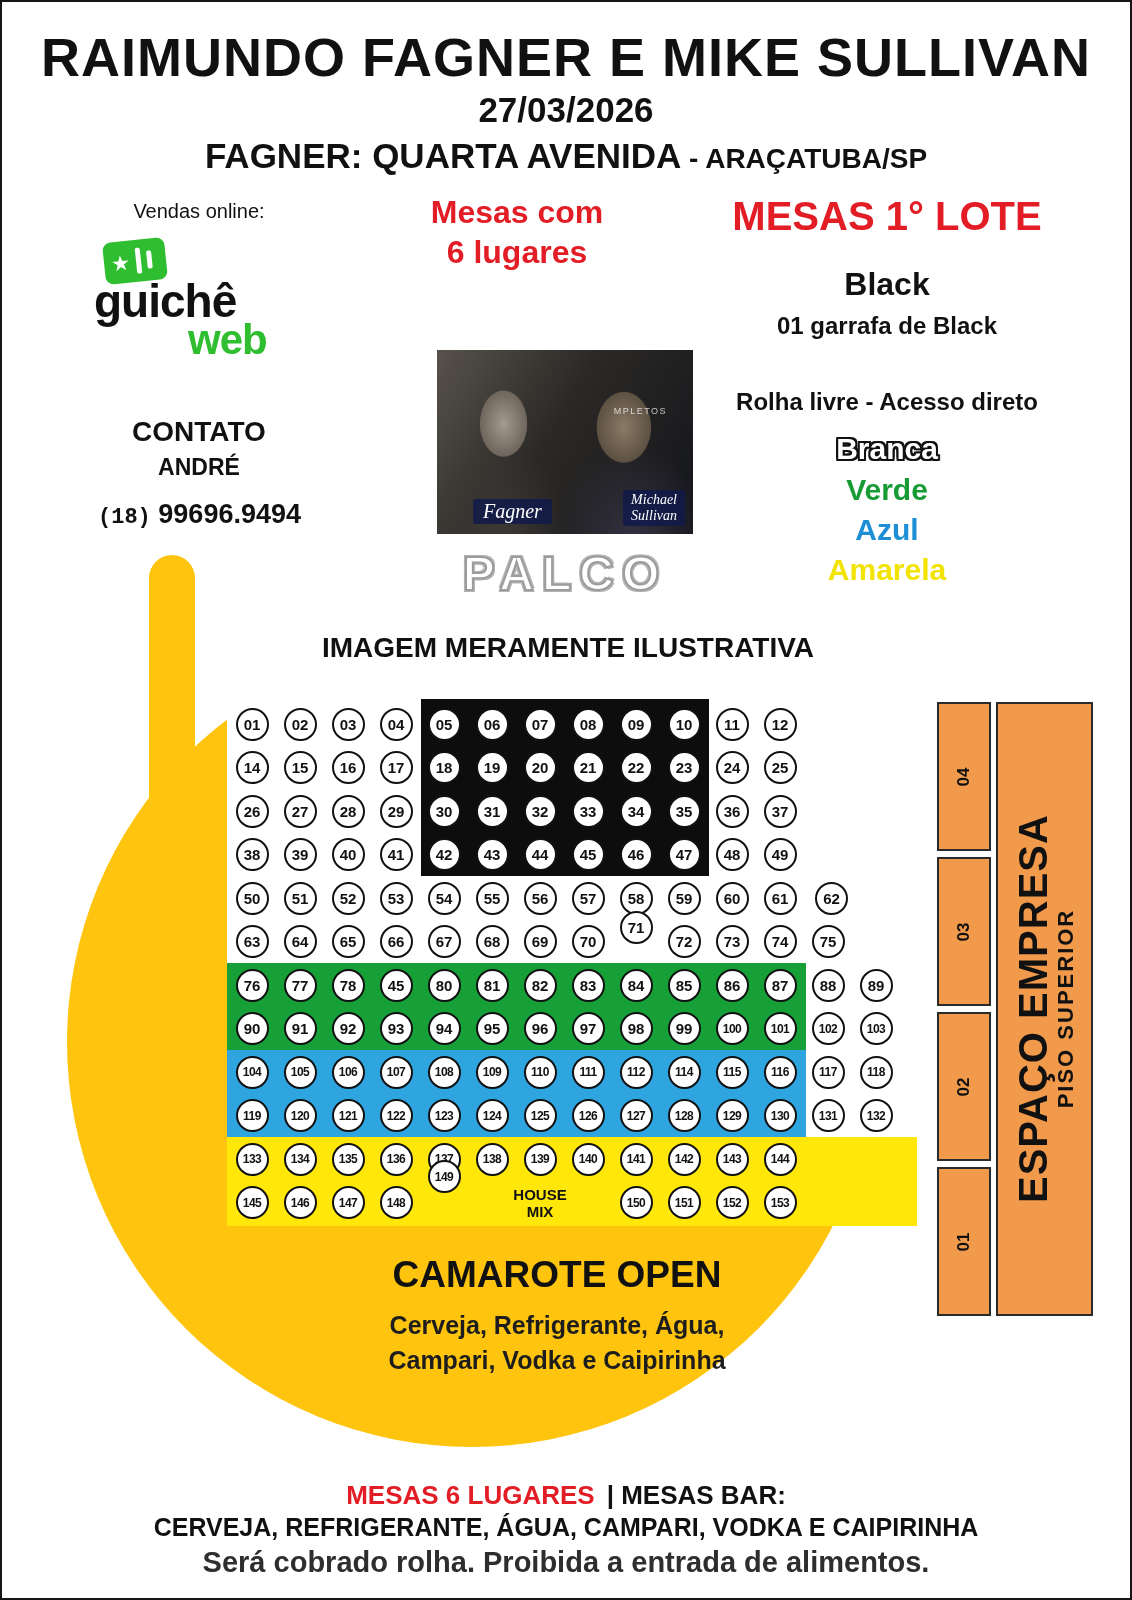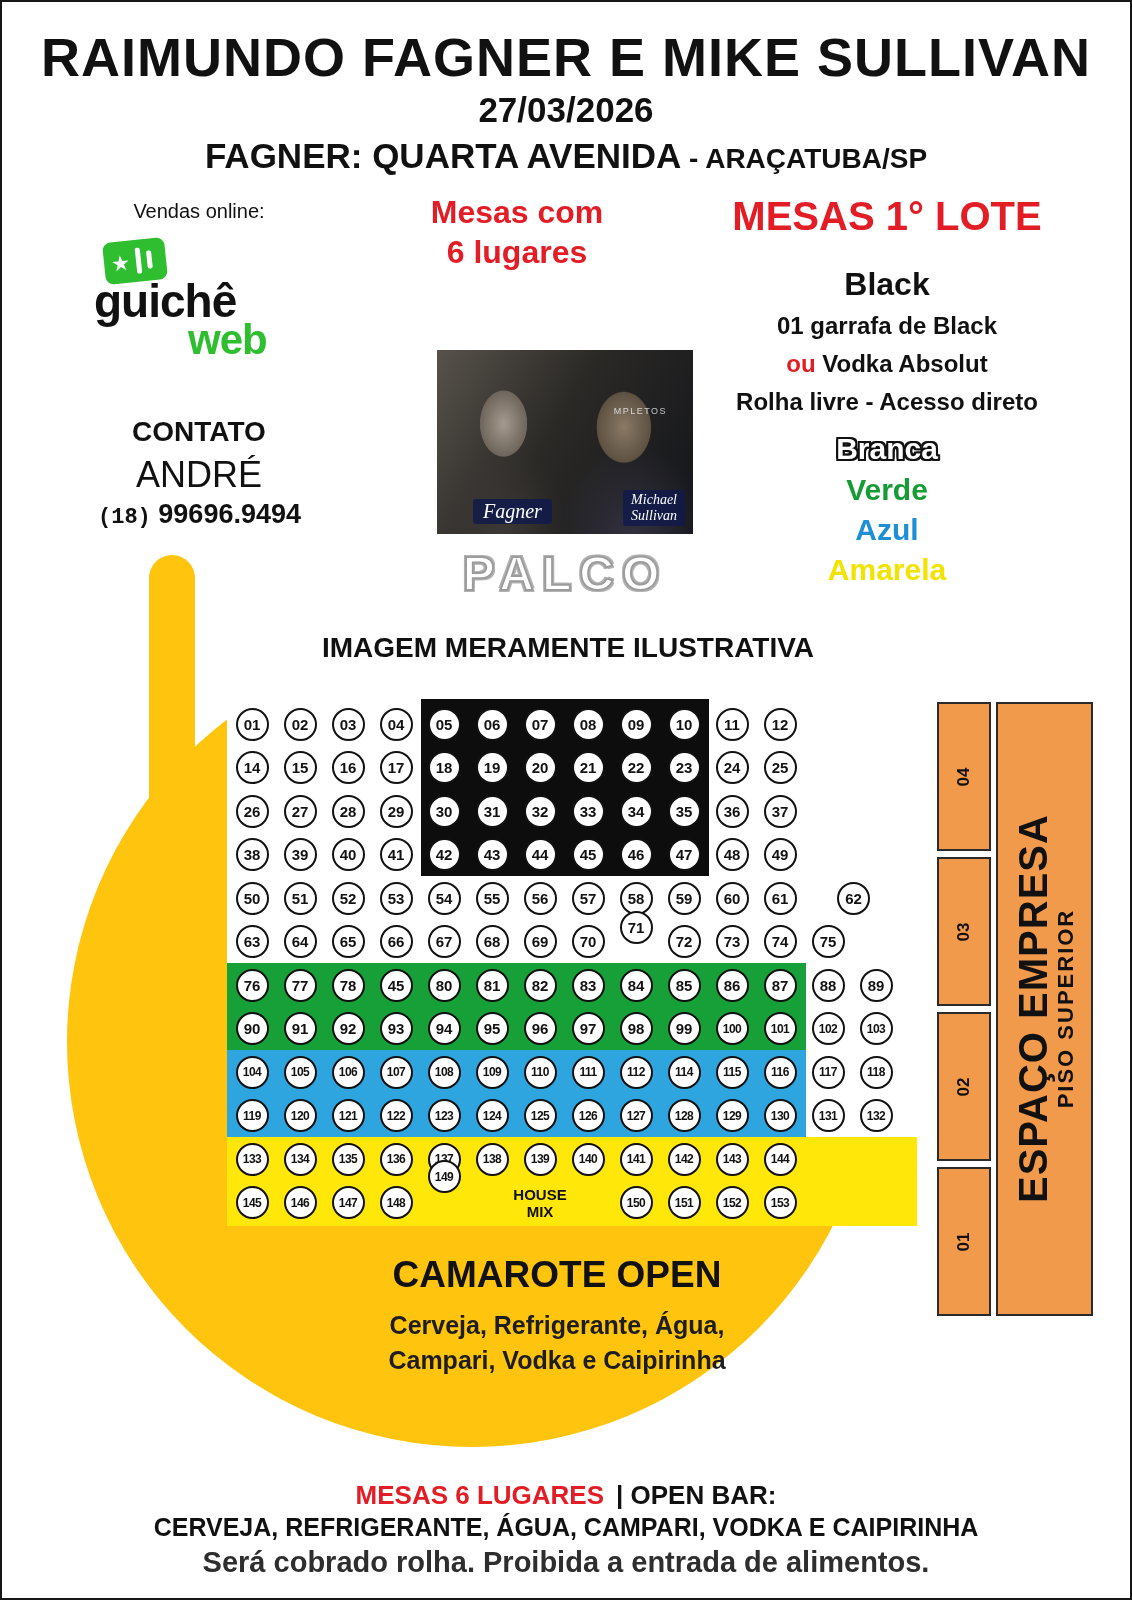--- a/index.html
+++ b/index.html
@@ -18,21 +18,21 @@
   #vendas{left:97px;top:198px;width:200px;text-align:center;font-size:20px;font-weight:500;}
   #logo-icon{position:absolute;left:102px;top:238px;width:62px;height:42px;z-index:10;
              transform:rotate(-6deg);background:#2fbe2f;border-radius:8px;display:flex;
              align-items:center;gap:6px;padding:0 7px;box-sizing:border-box;}
   #logo-icon .star{color:#fff;font-size:21px;line-height:1;}
   #logo-icon .tbar{width:5px;height:18px;background:#fff;border-radius:2px;}
   #logo-icon .tbar.tall{height:26px;}
   #logo-word1{left:92px;top:272px;font-size:46px;font-weight:800;letter-spacing:-1px;}
   #logo-word2{left:186px;top:314px;font-size:42px;font-weight:800;letter-spacing:-1px;color:#2fbe2f;}
   #contato1{left:97px;top:414px;width:200px;text-align:center;font-size:28px;font-weight:800;}
-  #contato2{left:97px;top:452px;width:200px;text-align:center;font-size:36px;font-weight:400;}
+  #contato2{left:97px;top:452px;width:200px;text-align:center;font-size:23px;font-weight:700;}
   #phone{left:60px;top:497px;width:275px;text-align:center;}
   #phone .pfx{font-size:22px;font-weight:700;font-family:Liberation Mono, monospace;}
   #phone .num{font-size:27px;font-weight:900;}
 
   
   #mesas1{left:415px;top:192px;width:200px;text-align:center;font-size:32px;font-weight:800;color:#e21d25;}
   #mesas2{left:415px;top:232px;width:200px;text-align:center;font-size:32px;font-weight:800;color:#e21d25;}
   #lote{left:695px;top:192px;width:380px;text-align:center;font-size:40px;font-weight:900;color:#e21d25;}
   #black-title{left:705px;top:264px;width:360px;text-align:center;font-size:32px;font-weight:700;}
   #r1{left:705px;top:310px;width:360px;text-align:center;font-size:24px;font-weight:800;}
@@ -169,21 +169,21 @@
       <div class="seat" style="left: 104.5px; top: 182.5px;">52</div>
       <div class="seat" style="left: 152.5px; top: 182.5px;">53</div>
       <div class="seat" style="left: 200.5px; top: 182.5px;">54</div>
       <div class="seat" style="left: 248.5px; top: 182.5px;">55</div>
       <div class="seat" style="left: 296.5px; top: 182.5px;">56</div>
       <div class="seat" style="left: 344.5px; top: 182.5px;">57</div>
       <div class="seat" style="left: 392.5px; top: 182.5px;">58</div>
       <div class="seat" style="left: 440.5px; top: 182.5px;">59</div>
       <div class="seat" style="left: 488.5px; top: 182.5px;">60</div>
       <div class="seat" style="left: 536.5px; top: 182.5px;">61</div>
-      <div class="seat" style="left: 610px; top: 182.5px;">62</div>
+      <div class="seat" style="left: 588px; top: 182.5px;">62</div>
       <div class="seat" style="left: 8.5px; top: 226px;">63</div>
       <div class="seat" style="left: 56.5px; top: 226px;">64</div>
       <div class="seat" style="left: 104.5px; top: 226px;">65</div>
       <div class="seat" style="left: 152.5px; top: 226px;">66</div>
       <div class="seat" style="left: 200.5px; top: 226px;">67</div>
       <div class="seat" style="left: 248.5px; top: 226px;">68</div>
       <div class="seat" style="left: 296.5px; top: 226px;">69</div>
       <div class="seat" style="left: 344.5px; top: 226px;">70</div>
       <div class="seat" style="left: 392.5px; top: 212px;">71</div>
       <div class="seat" style="left: 440.5px; top: 226px;">72</div>
@@ -296,23 +296,20 @@
   <div class="txt" id="contato2">ANDRÉ</div>
   <div class="txt" id="phone">
     <span class="pfx">(18)</span><span class="num"> 99696.9494</span>
   </div>
 
   <div class="txt" id="mesas1">Mesas com</div>
   <div class="txt" id="mesas2">6 lugares</div>
   <div class="txt" id="lote">MESAS 1° LOTE</div>
   <div class="txt" id="black-title">Black</div>
   <div class="txt" id="r1">01 garrafa de Black</div>
-  <div class="txt" id="r2">
-    <span class="red">ou</span><span> Vodka Absolut</span>
-  </div>
   <div class="txt" id="r3">Rolha livre - Acesso direto</div>
 
   <div class="txt color-word outline-white" id="c-branca">Branca</div>
   <div class="txt color-word" id="c-verde" style="color: rgb(22, 155, 53);">Verde</div>
   <div class="txt color-word" id="c-azul" style="color: rgb(30, 143, 213);">Azul</div>
   <div class="txt color-word" id="c-amarela" style="color: rgb(242, 227, 0);">Amarela</div>
 
   <div id="photo">
     <span id="photo-overlay">MPLETOS</span>
     <span class="cap" id="cap-fagner">Fagner</span>
@@ -323,21 +320,21 @@
   </div>
 
   <div class="txt" id="palco">PALCO</div>
   <div class="txt" id="disclaimer">IMAGEM MERAMENTE ILUSTRATIVA</div>
 
   <div class="txt" id="camarote-title">CAMAROTE OPEN</div>
   <div class="txt" id="camarote-l1">Cerveja, Refrigerante, Água,</div>
   <div class="txt" id="camarote-l2">Campari, Vodka e Caipirinha</div>
 
   <div class="txt" id="f1">
-    <span class="red">MESAS 6 LUGARES</span><span class="rest">| OPEN BAR:</span>
+    <span class="red">MESAS 6 LUGARES</span><span class="rest">| MESAS BAR:</span>
   </div>
   <div class="txt" id="f2">CERVEJA, REFRIGERANTE, ÁGUA, CAMPARI, VODKA E CAIPIRINHA</div>
   <div class="txt" id="f3">Será cobrado rolha. Proibida a entrada de alimentos.</div>
 
 <div class="side-box" style="top: 700px;">
       <div class="rot">04</div>
     </div>
     <div class="side-box" style="top: 855px;">
       <div class="rot">03</div>
     </div>

